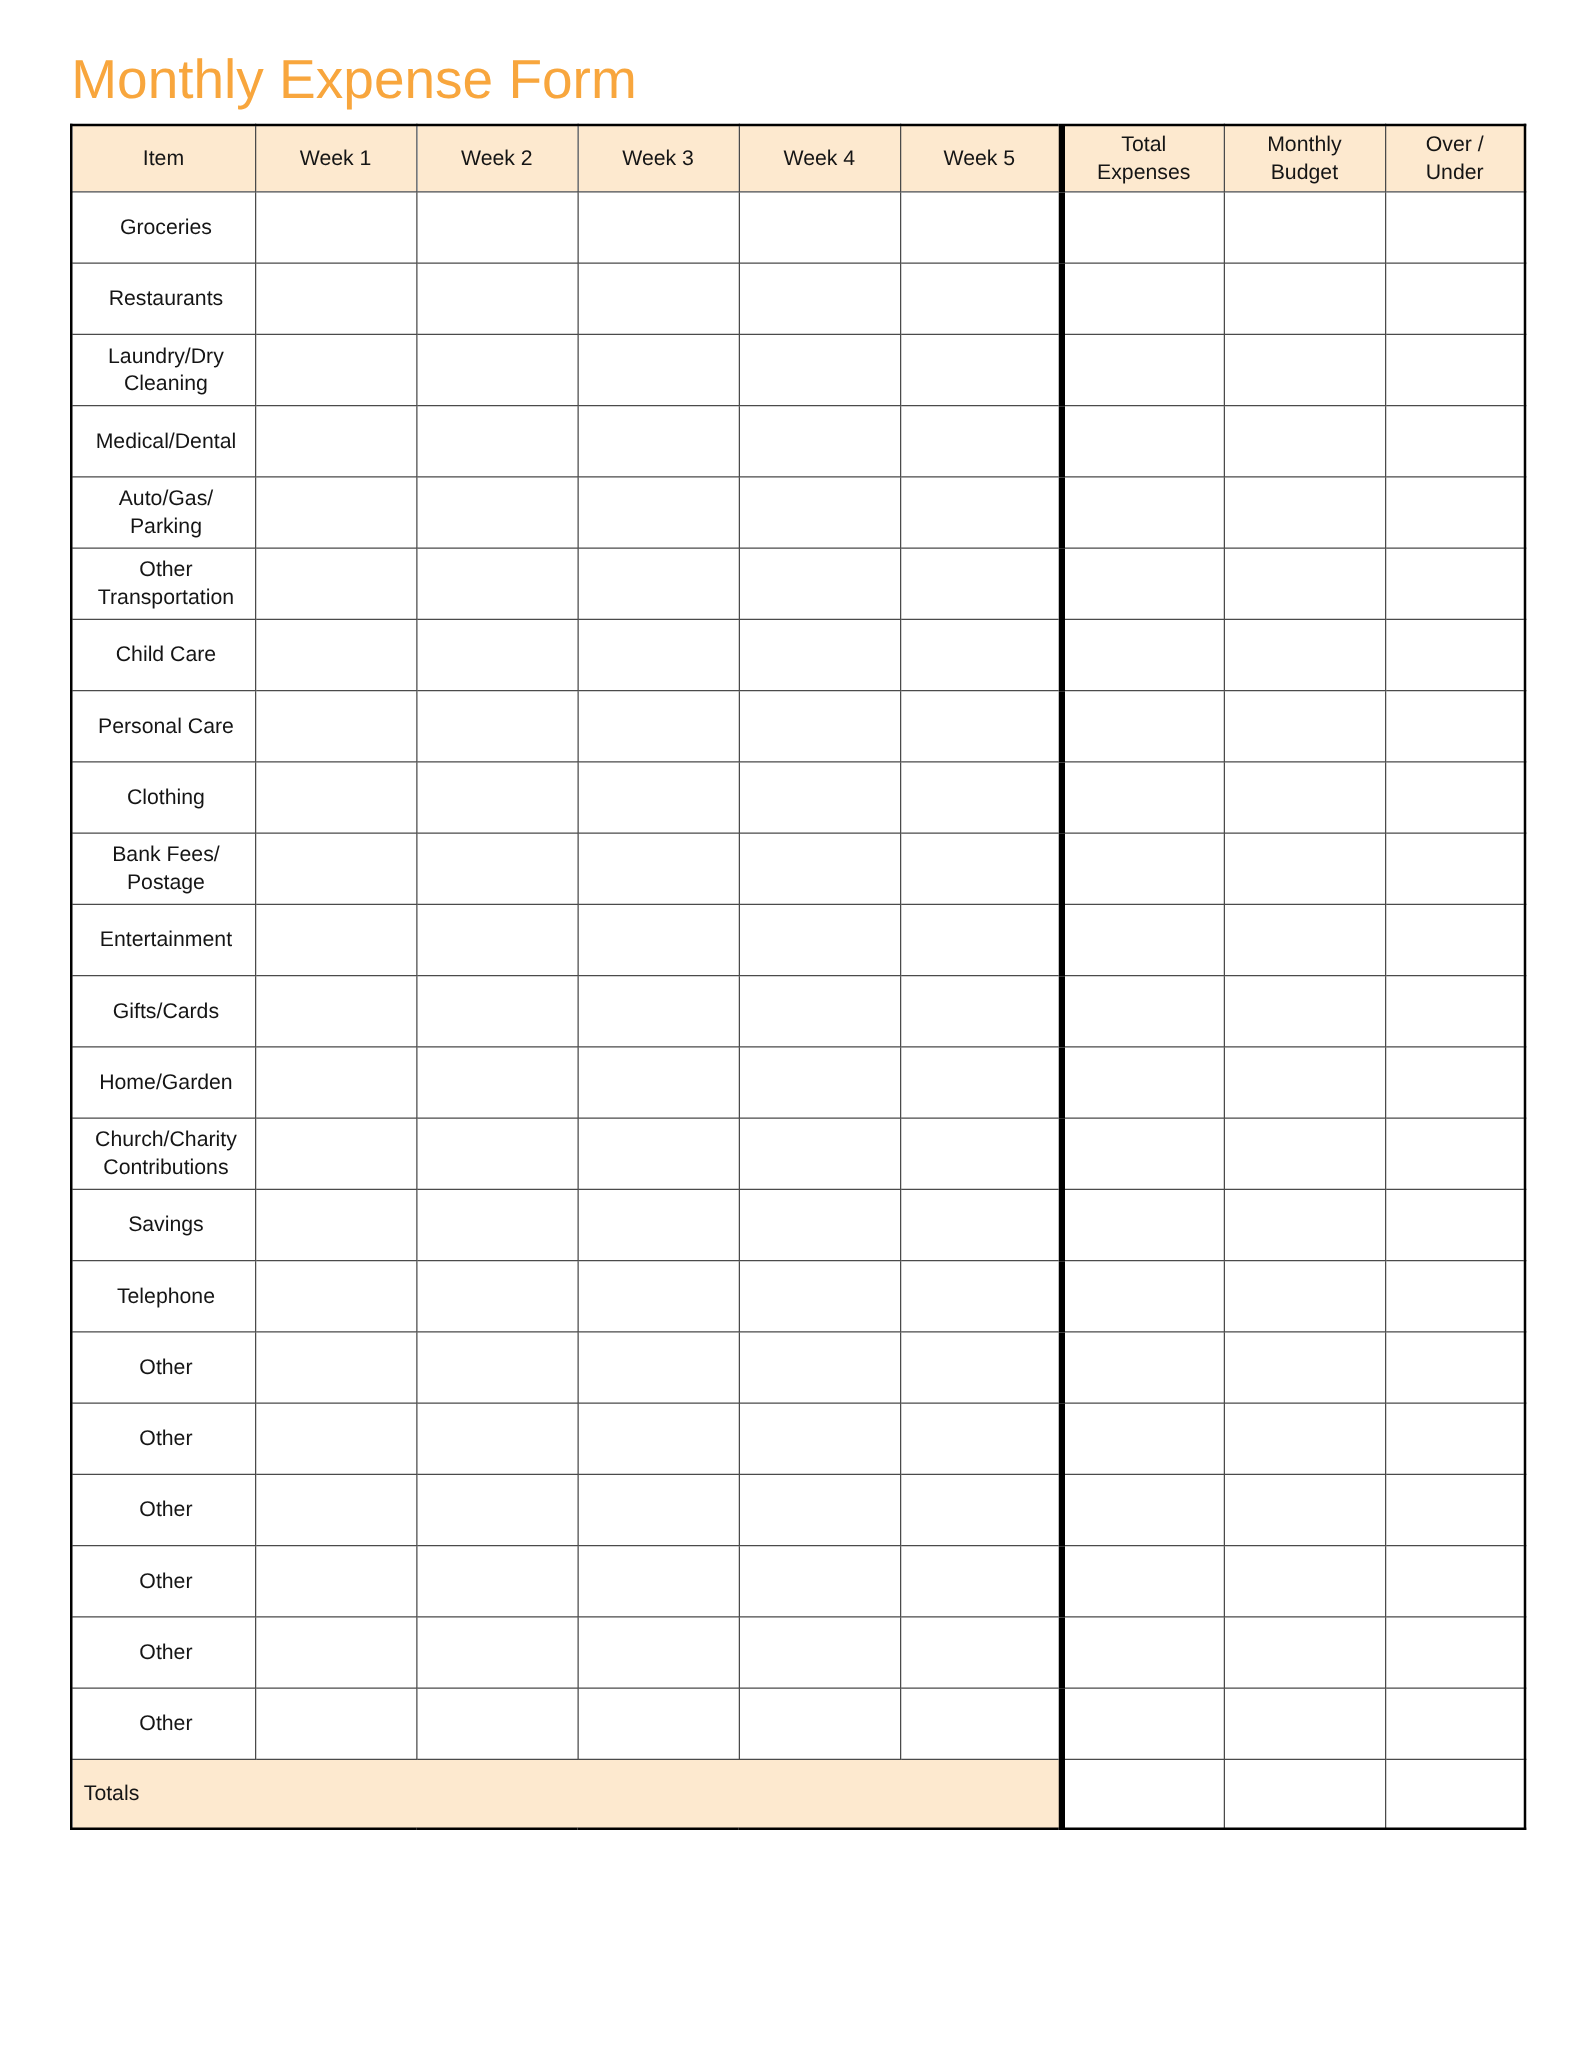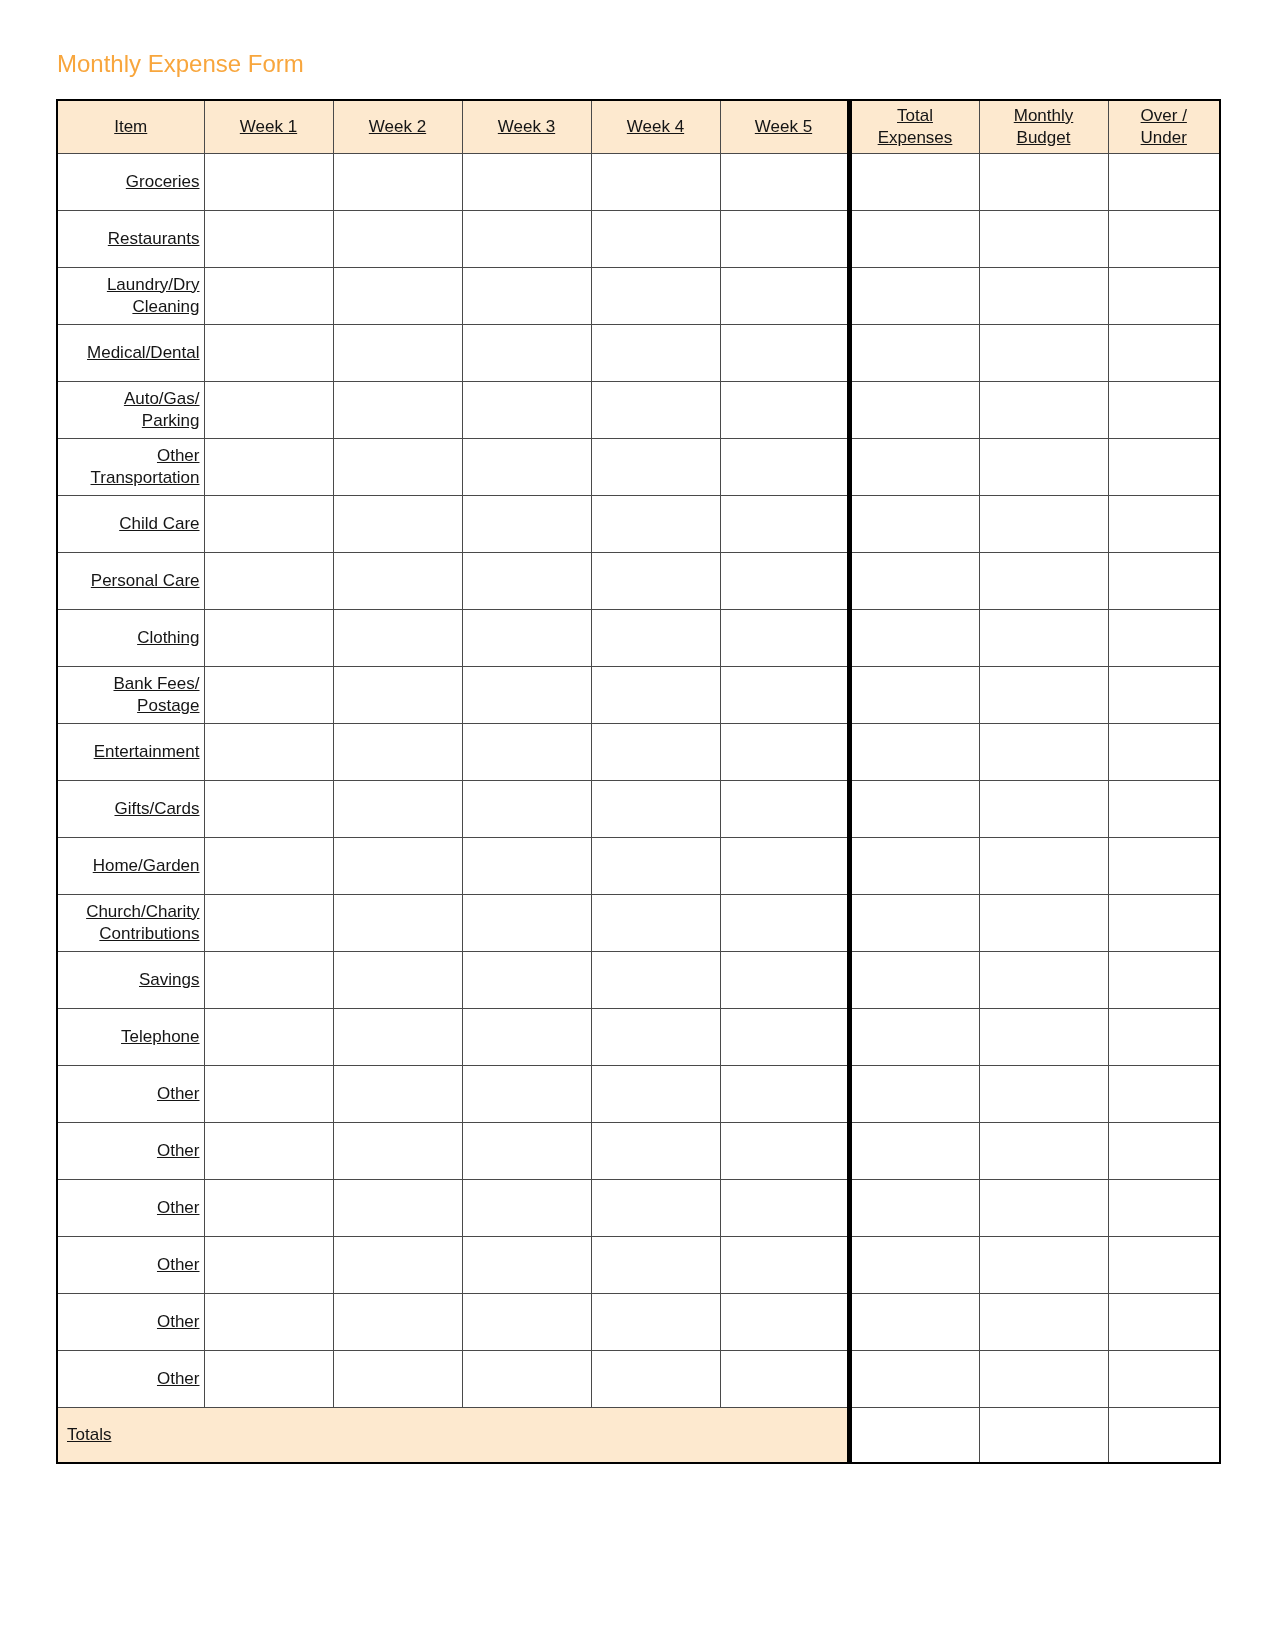--- a/index.html
+++ b/index.html
@@ -13,53 +13,52 @@
   html,body{background:#ffffff;}
   body{
     width:1275px;height:1650px;
     font-family:"Liberation Sans","DejaVu Sans",sans-serif;
     color:var(--text);
     overflow:hidden;
   }
   .page{padding-left:56px;padding-right:56px;}
   h1.title{
     color:var(--accent);
-    font-size:24px;
+    font-size:44px;
     font-weight:400;
     line-height:40px;
     margin:44px 0 15px 1px;
     letter-spacing:0px;
   }
   table.expense{
     border-collapse:collapse;
     table-layout:fixed;
     width:1163px;
     border:2px solid var(--strong-line);
-    text-decoration:underline;
   }
   table.expense th,
   table.expense td{
     border:1.5px solid var(--grid-line);
     vertical-align:middle;
     font-size:17px;
     line-height:22px;
     overflow:hidden;
   }
   thead th{
     background:var(--header-bg);
     font-weight:400;
     text-align:center;
     height:53px;
     white-space:pre-line;
     line-height:21px;
     border-bottom:2.5px solid var(--strong-line);
   }
   tbody td{height:57px;background:#ffffff;}
   td.lbl{
-    text-align:right;
+    text-align:center;
     padding-left:8px;
     padding-right:4px;
     white-space:pre-line;
   }
   .tc{border-left:5px solid var(--strong-line) !important;}
   tfoot td{
     height:56px;
     border-top:2.5px solid var(--strong-line);
     margin-left:44px;
   }

